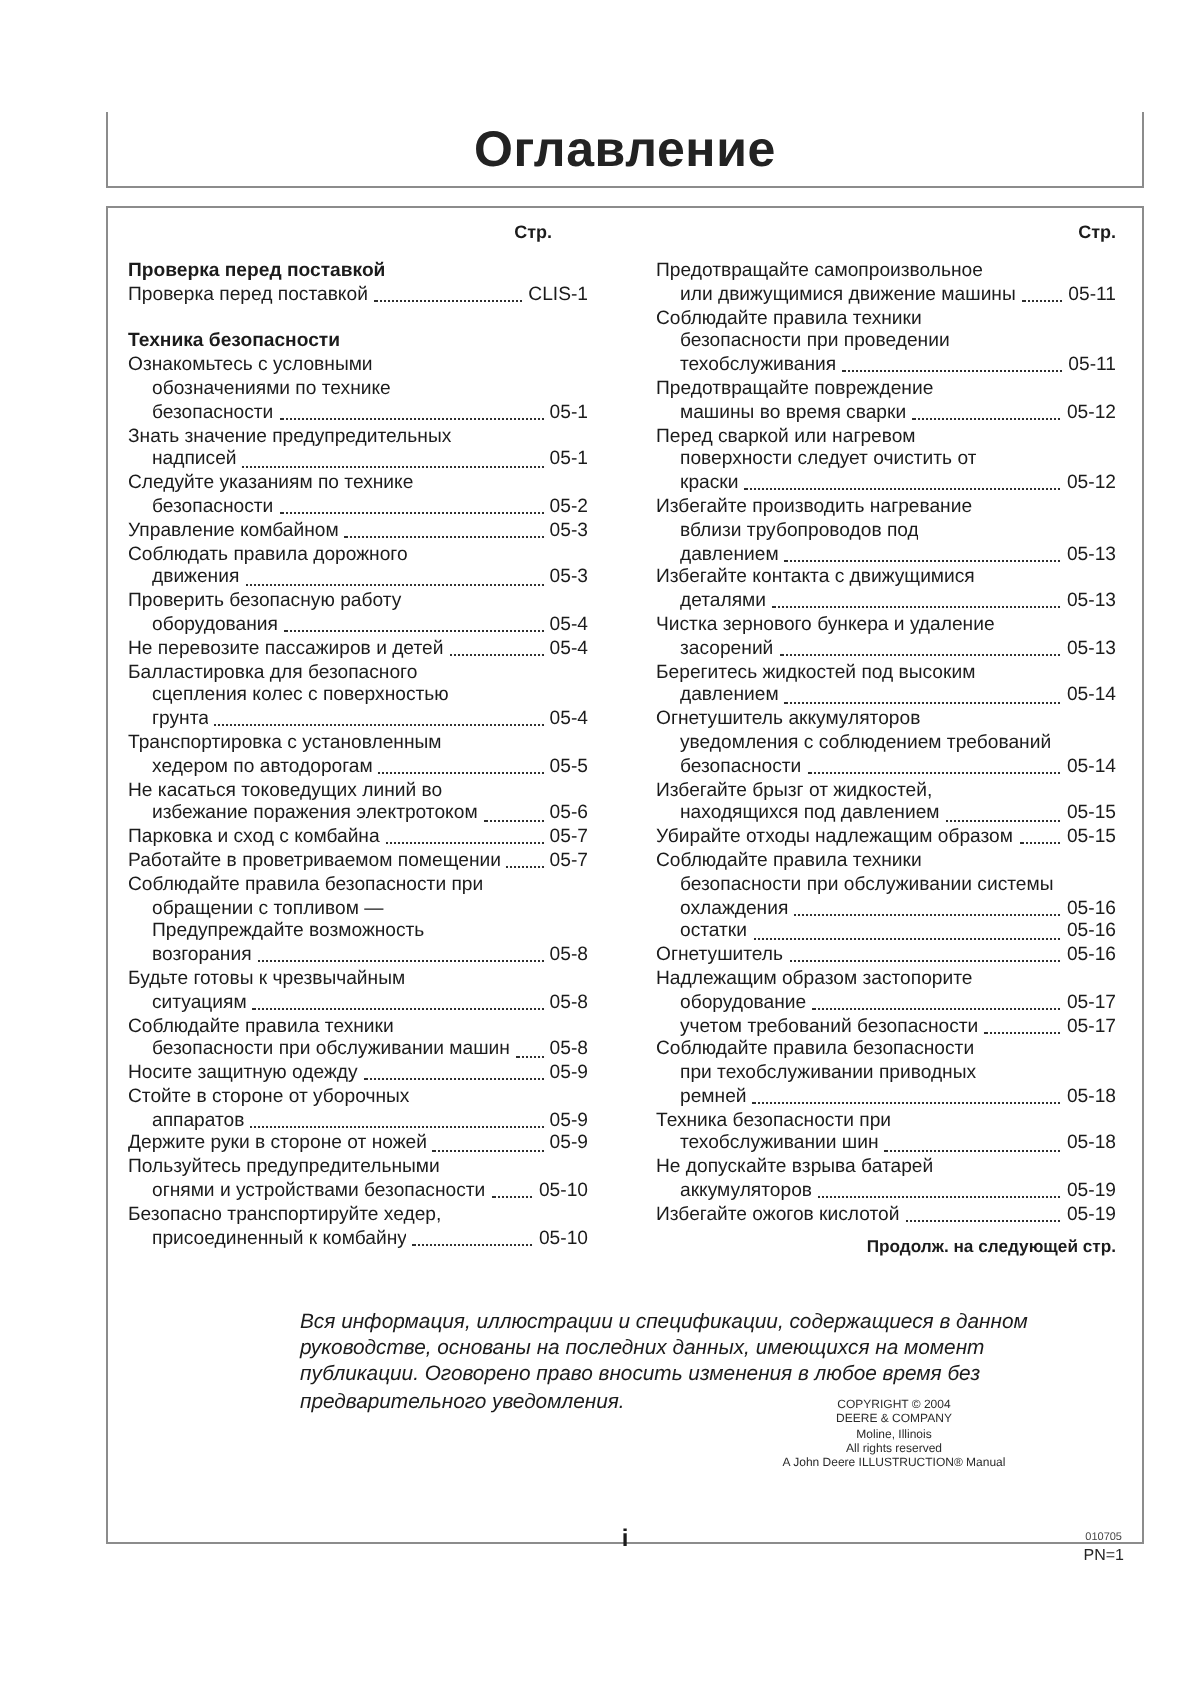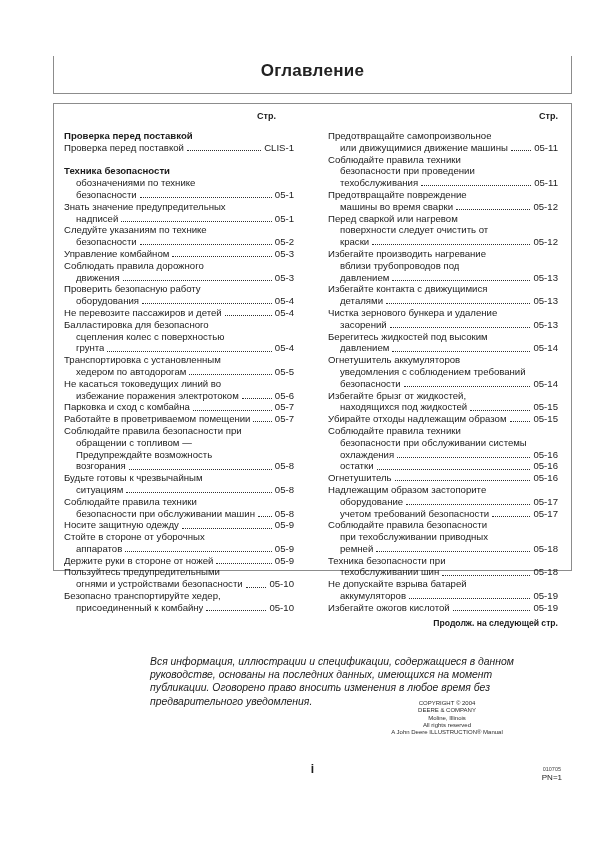--- a/index.html
+++ b/index.html
@@ -16,27 +16,27 @@
   .title-box {
     position:absolute; left:53px; top:56px; width:519px; height:38px;
     border-left:1px solid #8c8c8c;
     border-right:1px solid #8c8c8c;
     border-bottom:1px solid #8c8c8c;
     box-sizing:border-box;
   }
   .title-box h1 {
     margin:0; padding-top:5px;
     text-align:center;
-    font-size:17px; font-weight:700; letter-spacing:0.3px;
+    font-size:25px; font-weight:700; letter-spacing:0.3px;
     color:#222;
   }
 
   
   .content-box {
-    position:absolute; left:53px; top:103px; width:519px; height:468px;
+    position:absolute; left:53px; top:103px; width:519px; height:669px;
     border:1px solid #8c8c8c;
     box-sizing:border-box;
   }
   .columns { display:flex; gap:34px; padding:7px 12px 0 10px; }
   .col { flex:0 0 230px; width:230px; }
   .page-header { text-align:right; font-size:9px; font-weight:700; margin-bottom:9px; }
   .col-left .page-header { padding-right:18px; }
 
   .toc-heading { font-weight:700; font-size:9.6px; line-height:11.8px; white-space:nowrap; }
   .section-gap { margin-top:11.8px; }
@@ -82,20 +82,23 @@
       <div class="col col-left">
         <div class="page-header">Стр.</div>
         <div class="col-body" id="col-left-body">
             <div class="toc-heading">Проверка перед поставкой</div>
             <div class="toc-line">
               <span class="toc-text">Проверка перед поставкой</span>
               <span class="leader"></span>
               <span class="toc-page">CLIS-1</span>
             </div>
             <div class="toc-heading section-gap">Техника безопасности</div>
+            <div class="toc-line">
+              <span class="toc-text">Ознакомьтесь с условными</span>
+            </div>
             <div class="toc-line cont">
               <span class="toc-text">обозначениями по технике</span>
             </div>
             <div class="toc-line cont">
               <span class="toc-text">безопасности</span>
               <span class="leader"></span>
               <span class="toc-page">05-1</span>
             </div>
             <div class="toc-line">
               <span class="toc-text">Знать значение предупредительных</span>
@@ -326,21 +329,21 @@
             </div>
             <div class="toc-line cont">
               <span class="toc-text">безопасности</span>
               <span class="leader"></span>
               <span class="toc-page">05-14</span>
             </div>
             <div class="toc-line">
               <span class="toc-text">Избегайте брызг от жидкостей,</span>
             </div>
             <div class="toc-line cont">
-              <span class="toc-text">находящихся под жидкостей</span>
+              <span class="toc-text">находящихся под давлением</span>
               <span class="leader"></span>
               <span class="toc-page">05-15</span>
             </div>
             <div class="toc-line">
               <span class="toc-text">Убирайте отходы надлежащим образом</span>
               <span class="leader"></span>
               <span class="toc-page">05-15</span>
             </div>
             <div class="toc-line">
               <span class="toc-text">Соблюдайте правила техники</span>

